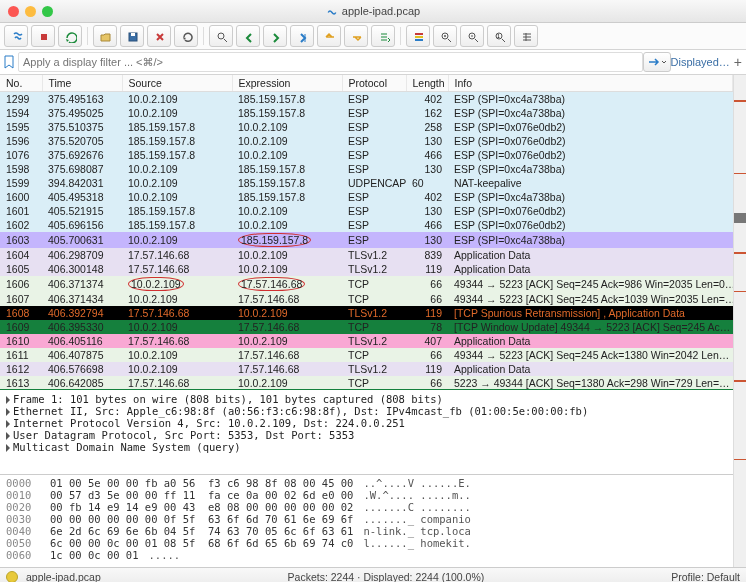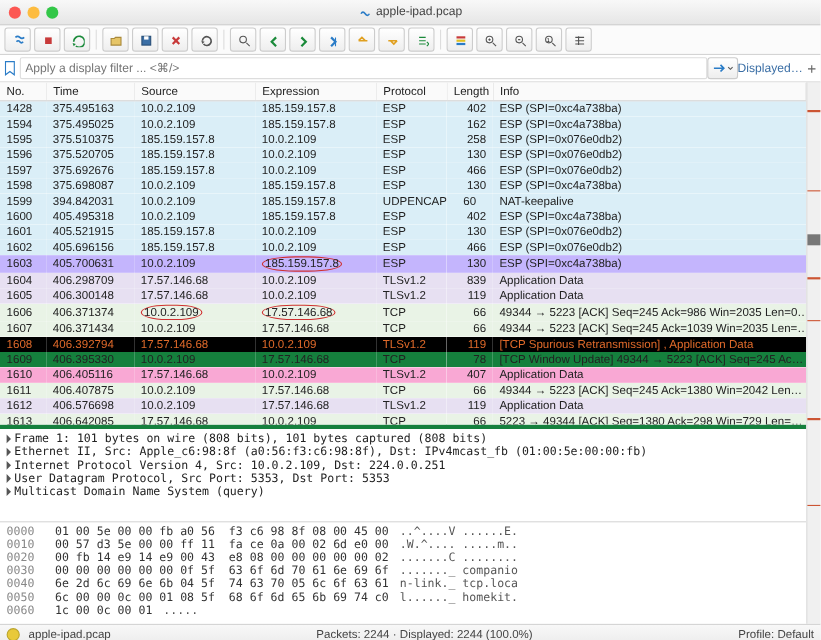--- a/index.html
+++ b/index.html
@@ -15,21 +15,21 @@
   .filterbar{height:24px;background:#fff;border-bottom:1px solid #d4d4d4;display:flex;align-items:center;padding:0 0;gap:0}
   .filter-bookmark{width:18px;height:18px;display:flex;align-items:center;justify-content:center}
   .filter-input{flex:1;height:18px;border:1px solid #ddd;border-radius:2px;padding:0 4px;font-size:11px;color:#888}
   .filter-arrow{width:26px;height:18px;border:1px solid #ccc;border-radius:3px;background:linear-gradient(#fff,#eee);display:flex;align-items:center;justify-content:center}
   .expr{color:#3a6ea5;font-size:11px}
   .plus{font-size:14px;color:#666;padding:0 4px}
   .content{display:flex;height:calc(582px - 22px - 26px - 24px - 18px)}
   .main{flex:1;display:flex;flex-direction:column;min-width:0}
   .minimap{width:12px;background:#f0f0f0;border-left:1px solid #ddd;position:relative}
   .mm{position:absolute;left:0;right:0;height:1px}
-  .pkt-area{flex:1;overflow:hidden;background:#fff;border-bottom:4px solid #15803d}
+  .pkt-area{flex:1;overflow:hidden;background:#fff;border-bottom:1px solid #15803d}
   table{border-collapse:collapse;width:100%;table-layout:fixed;font-size:10.5px}
   thead th{text-align:left;background:#fafafa;border-right:1px solid #e8e8e8;border-bottom:1px solid #ddd;padding:2px 6px;font-weight:normal;color:#222;white-space:nowrap;position:sticky;top:0}
   tbody td{padding:1px 6px;white-space:nowrap;overflow:hidden;text-overflow:clip;border-right:0}
   tbody tr{height:13px}
   .circ{display:inline-block;border:1px solid #d03030;border-radius:50%/60%;padding:0 2px}
   .tree{height:78px;overflow:auto;background:#fff;border-bottom:1px solid #ccc;padding:3px 6px;font-family:Menlo,monospace;font-size:10.5px;color:#222}
   .tree div{white-space:nowrap}
   .tri{display:inline-block;width:0;height:0;border-left:4px solid #555;border-top:4px solid transparent;border-bottom:4px solid transparent;margin-right:3px;vertical-align:middle}
   .hex{height:88px;overflow:auto;background:#fff;font-family:Menlo,monospace;font-size:10.5px;color:#333;padding:2px 6px}
   .hex-row{display:flex;gap:10px;white-space:pre}
@@ -208,21 +208,21 @@
           <th>Time</th>
           <th>Source</th>
           <th>Expression</th>
           <th>Protocol</th>
           <th>Length</th>
           <th>Info</th>
         </tr>
           </thead>
         <tbody id="pkt-body">
             <tr style="background: rgb(218, 238, 247);">
-              <td>1428</td>
+              <td>1299</td>
               <td>375.495163</td>
               <td>10.0.2.109</td>
               <td>185.159.157.8</td>
               <td>ESP</td>
               <td style="text-align: right;">402</td>
               <td>ESP (SPI=0xc4a738ba)</td>
             </tr>
             <tr style="background: rgb(218, 238, 247);">
               <td>1594</td>
               <td>375.495025</td>
@@ -244,21 +244,21 @@
             <tr style="background: rgb(218, 238, 247);">
               <td>1596</td>
               <td>375.520705</td>
               <td>185.159.157.8</td>
               <td>10.0.2.109</td>
               <td>ESP</td>
               <td style="text-align: right;">130</td>
               <td>ESP (SPI=0x076e0db2)</td>
             </tr>
             <tr style="background: rgb(218, 238, 247);">
-              <td>1597</td>
+              <td>1076</td>
               <td>375.692676</td>
               <td>185.159.157.8</td>
               <td>10.0.2.109</td>
               <td>ESP</td>
               <td style="text-align: right;">466</td>
               <td>ESP (SPI=0x076e0db2)</td>
             </tr>
             <tr style="background: rgb(218, 238, 247);">
               <td>1598</td>
               <td>375.698087</td>
@@ -267,21 +267,21 @@
               <td>ESP</td>
               <td style="text-align: right;">130</td>
               <td>ESP (SPI=0xc4a738ba)</td>
             </tr>
             <tr style="background: rgb(218, 238, 247);">
               <td>1599</td>
               <td>394.842031</td>
               <td>10.0.2.109</td>
               <td>185.159.157.8</td>
               <td>UDPENCAP</td>
-              <td style="text-align: center;">60</td>
+              <td style="text-align: left;">60</td>
               <td>NAT-keepalive</td>
             </tr>
             <tr style="background: rgb(218, 238, 247);">
               <td>1600</td>
               <td>405.495318</td>
               <td>10.0.2.109</td>
               <td>185.159.157.8</td>
               <td>ESP</td>
               <td style="text-align: right;">402</td>
               <td>ESP (SPI=0xc4a738ba)</td>

